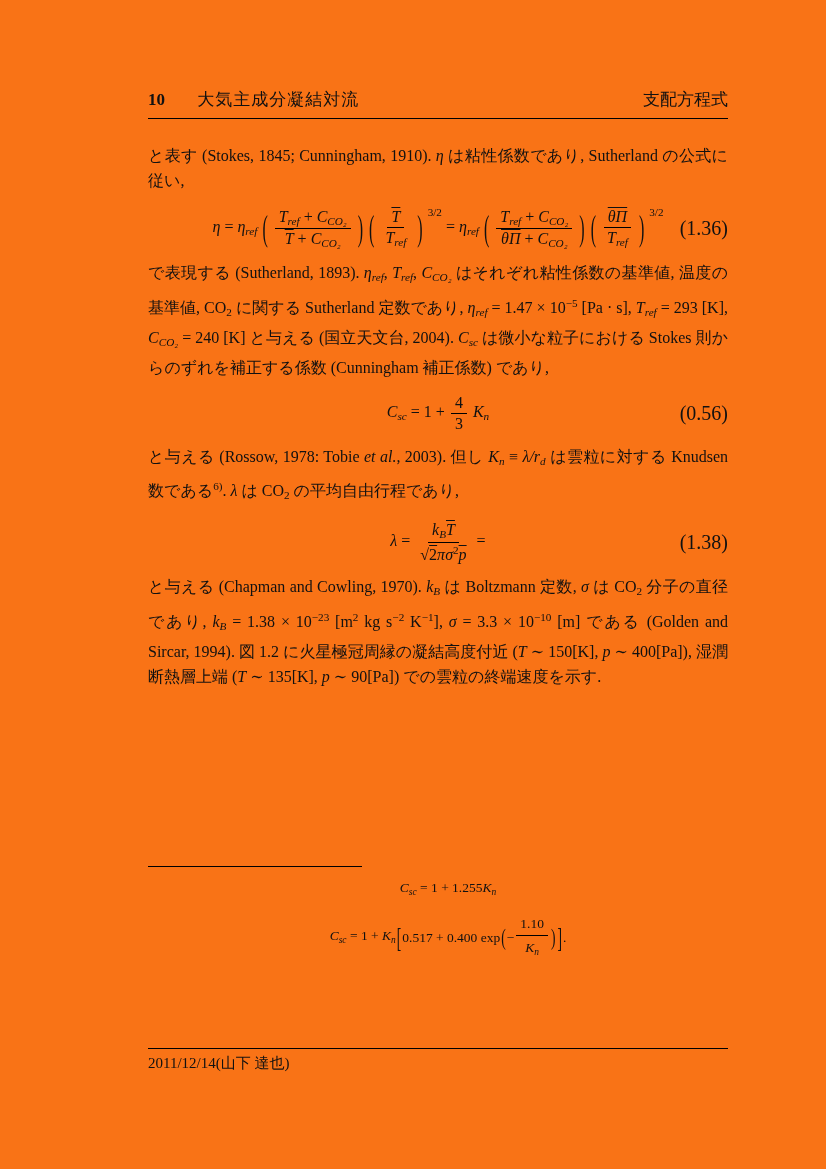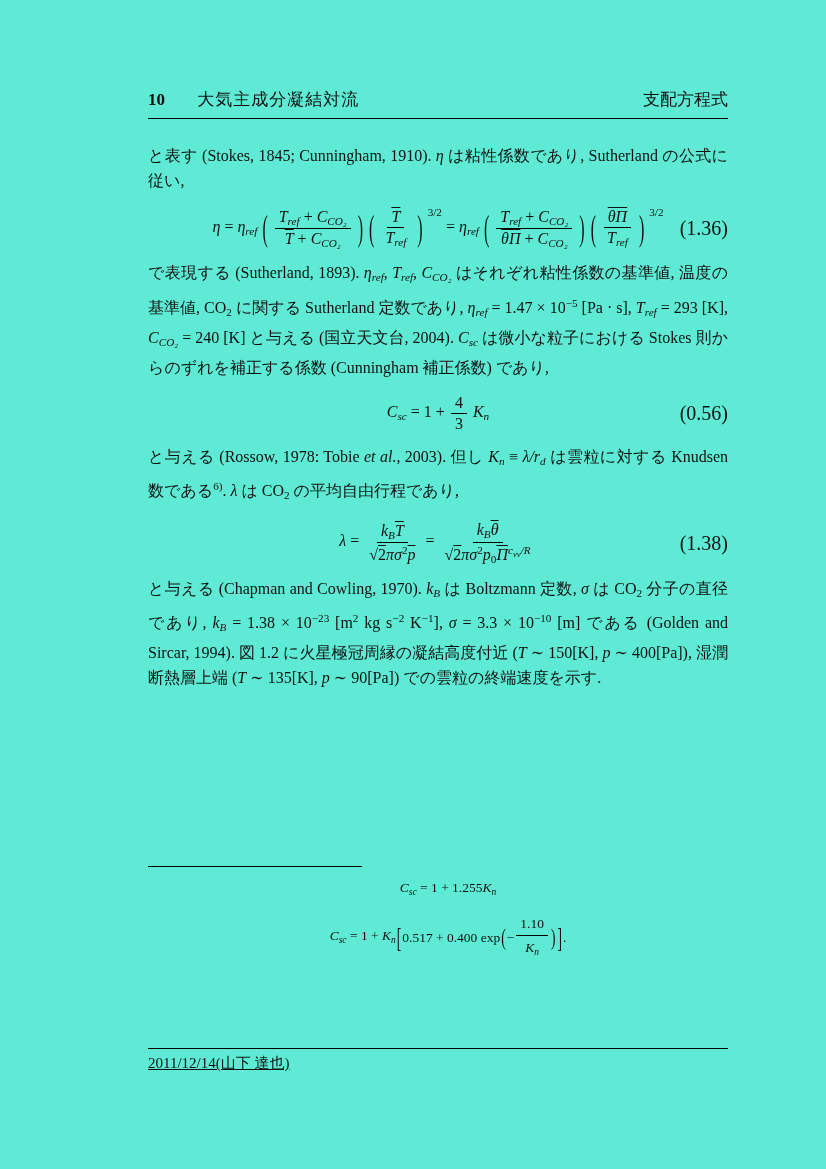--- a/index.html
+++ b/index.html
@@ -1,17 +1,17 @@
 <!DOCTYPE html>
 <html><head>
 <meta charset="utf-8">
 <style>
   html,body{margin:0;padding:0;background:#e8e8e8;}
   .page{
-    position:relative;width:826px;height:1169px;background:#5eead4;
+    position:relative;width:826px;height:1169px;background:#f97316;
     color:#111;font-family:"Liberation Serif","DejaVu Serif",serif;
     overflow:hidden;margin:0 auto;
   }
   .sheet{position:absolute;left:148px;top:88px;width:580px;}
   .header{display:flex;justify-content:space-between;align-items:baseline;font-size:17px;}
   .pgnum{font-weight:bold;}
   .htitle{margin-left:28px;letter-spacing:1px;}
   .hrule{border-top:1.6px solid #000;margin-top:7px;}
   .para{font-size:16px;line-height:25px;text-align:justify;margin:0;}
   .p1{margin-top:24px;}
@@ -32,21 +32,21 @@
   .hp{font-size:70%;vertical-align:1.45em;}
   .ss{font-size:55%;vertical-align:0.35em;}
   .ov{text-decoration:overline;}
   .footnote{position:absolute;left:148px;top:866px;width:600px;font-size:13.5px;line-height:21px;}
   .fnrule{width:214px;border-top:1.3px solid #000;margin-bottom:6px;}
   .fnline1{margin:0;text-indent:16px;}
   .fneq{position:relative;display:flex;align-items:center;justify-content:center;margin:10px 0;}
   .fnpara{font-size:13.5px;line-height:21px;}
   .footer{position:absolute;left:148px;top:1048px;width:580px;}
   .ftrule{border-top:1.2px solid #000;}
-  .fttext{margin:5px 0 0;font-size:15px;text-decoration:underline;}
+  .fttext{margin:5px 0 0;font-size:15px;}
 </style>
 </head>
 <body>
 
 <div class="page">
   <div class="sheet">
 
     <div class="header">
       <div>
         <span class="pgnum">10</span>
@@ -111,24 +111,20 @@
     <p class="para"><span>と与える (Rossow, 1978: Tobie </span><span class="it">et al.</span><span>, 2003).  但し </span><span class="it">K</span><span class="it sb">n</span><span> ≡ </span><span class="it">λ/r</span><span class="it sb">d</span><span> は雲粒に対する Knudsen 数である</span><span class="sp">6)</span><span>. </span><span class="it">λ</span><span> は CO</span><span class="sb">2</span><span> の平均自由行程であり,</span></p>
 
     <div class="eqrow">
       <span class="eqline">
         <span><span class="it">λ</span><span> = </span></span>
         <span class="frac">
           <span class="num"><span class="it">k</span><span class="it sb">B</span><span class="it ov">T</span></span>
           <span class="den"><span>√</span><span class="ov">2</span><span class="it">π</span><span class="it">σ</span><span class="sp">2</span><span class="it ov">p</span></span>
         </span>
         <span><span> = </span></span>
-        <span class="frac">
-          <span class="num"><span class="it">k</span><span class="it sb">B</span><span class="it ov">θ</span></span>
-          <span class="den"><span>√</span><span class="ov">2</span><span class="it">π</span><span class="it">σ</span><span class="sp">2</span><span class="it">p</span><span class="sb">0</span><span class="it ov">Π</span><span class="it sp">c</span><span class="it ss">vv</span><span class="it sp">/R</span></span>
-        </span>
       </span>
       <span class="eqno">(1.38)</span>
     </div>
 
     <p class="para"><span>と与える (Chapman and Cowling, 1970). </span><span class="it">k</span><span class="it sb">B</span><span> は Boltzmann 定数, </span><span class="it">σ</span><span> は CO</span><span class="sb">2</span><span> 分子の直径であり, </span><span class="it">k</span><span class="it sb">B</span><span> = 1.38 × 10</span><span class="sp">−23</span><span> [m</span><span class="sp">2</span><span> kg s</span><span class="sp">−2</span><span> K</span><span class="sp">−1</span><span>], </span><span class="it">σ</span><span> = 3.3 × 10</span><span class="sp">−10</span><span> [m] である (Golden and Sircar, 1994). 図 1.2 に火星極冠周縁の凝結高度付近 (</span><span class="it">T</span><span> ∼ 150[K], </span><span class="it">p</span><span> ∼ 400[Pa]), 湿潤断熱層上端 (</span><span class="it">T</span><span> ∼ 135[K], </span><span class="it">p</span><span> ∼ 90[Pa]) での雲粒の終端速度を示す.</span></p>
   </div>
 
   <div class="footnote">
     <div class="fnrule"></div>
     <div class="fneq">

